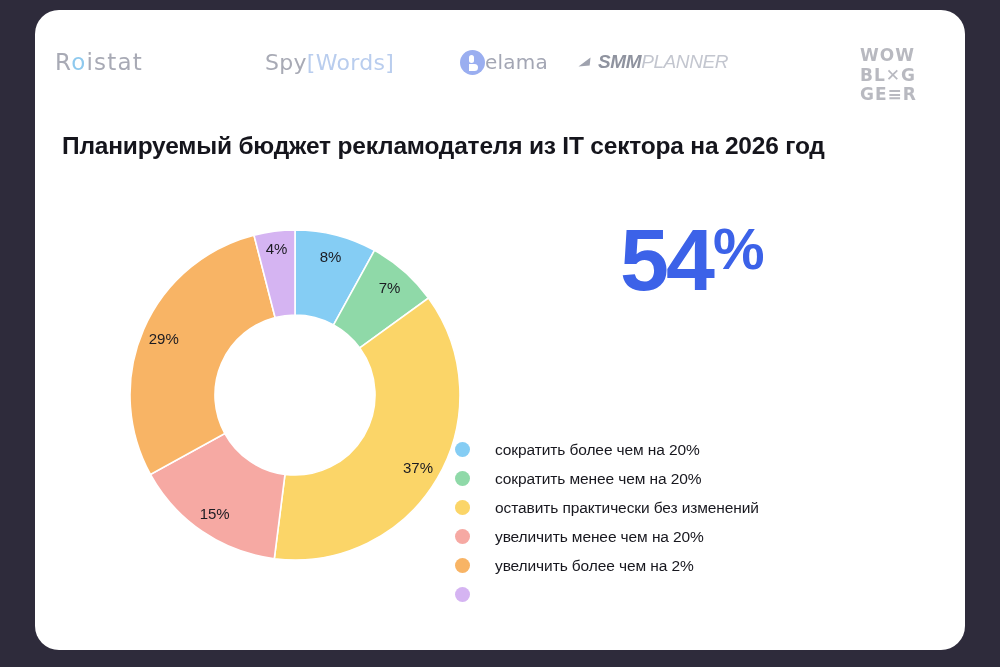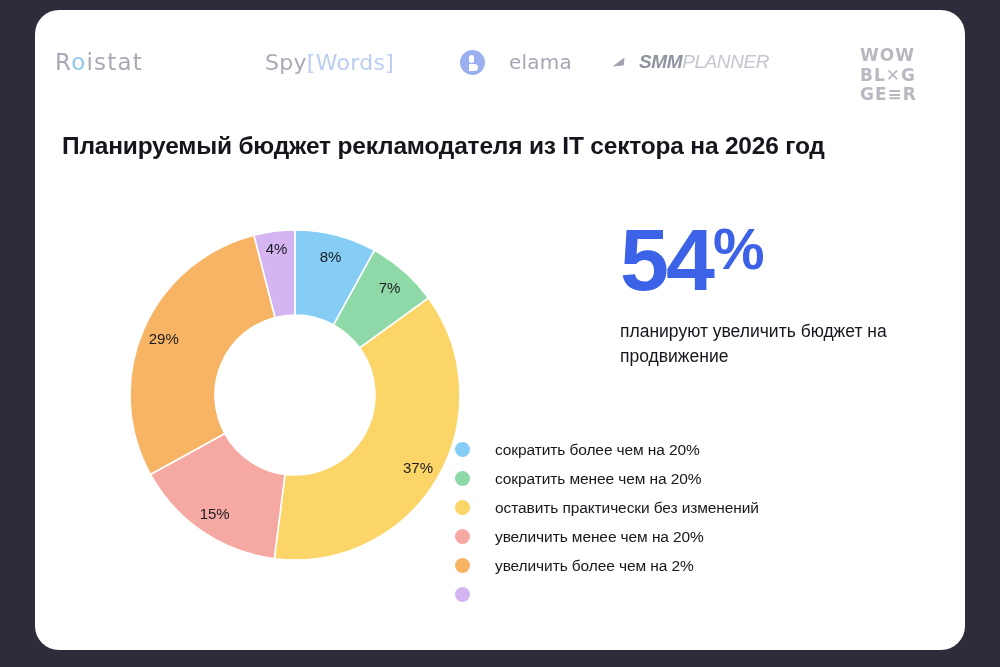--- a/index.html
+++ b/index.html
@@ -32,37 +32,37 @@
   .roistat-text {
     font-size:23px; letter-spacing:1.2px; color:#a8aab5; font-weight:400;
     font-family:"DejaVu Sans", sans-serif;
   }
   .roistat-text .dot { color:#8ec9ee; }
 
   .logo-spywords { left:205px; }
   .spy-text { font-size:22px; color:#a8aab5; letter-spacing:.3px; font-family:"DejaVu Sans", sans-serif;margin-left:25px; }
   .spy-text .brk { color:#b9cdee; }
 
-  .logo-elama { left:425px; gap:24px; }
+  .logo-elama { left:425px; gap:0; }
   .elama-mark {
     width:25px; height:25px; border-radius:50%;
     background:#9aaef0; position:relative; flex:none;
   }
   .elama-mark::before {
     content:""; position:absolute; left:9px; top:5px;
     width:5px; height:8px; border-radius:3px; background:#ffffff;
   }
   .elama-mark::after {
     content:""; position:absolute; left:9px; top:14px;
     width:9px; height:7px; background:#ffffff;
     border-radius:0 4px 4px 0;
   }
   .elama-text { font-size:20px; color:#a3a6b4; letter-spacing:.2px; font-family:"DejaVu Sans", sans-serif; }
 
-  .logo-smm { left:578px; gap:15px; }
+  .logo-smm { left:544px; gap:8px; }
   .smm-arrow {
     width:0; height:0; flex:none;
     border-left:11px solid transparent;
     border-bottom:8px solid #9fa2ae;
     transform:skewX(-12deg) rotate(-6deg);
   }
   .smm-text { font-size:19px; font-style:italic; letter-spacing:-.4px; }
   .smm-text .b { font-weight:700; color:#8f939f; }
   .smm-text .l { font-weight:400; color:#c3c6cf; }
 
@@ -174,21 +174,20 @@
             <text x="181.5" y="53.2" class="slice-label">4%</text>
           </g>
       </svg>
     </div>
 
     <div class="stat">
       <div class="stat-number">
         <span>54</span>
         <span class="pct">%</span>
       </div>
-      <div class="stat-caption">планируют увеличить бюджет на продвижение</div>
     </div>
 
     <div class="legend" id="legend">
         <div class="legend-row">
           <span class="legend-dot" style="background: rgb(133, 205, 244);"></span>
           <span class="legend-label">сократить более чем на 20%</span>
         </div>
         <div class="legend-row">
           <span class="legend-dot" style="background: rgb(143, 217, 168);"></span>
           <span class="legend-label">сократить менее чем на 20%</span>

